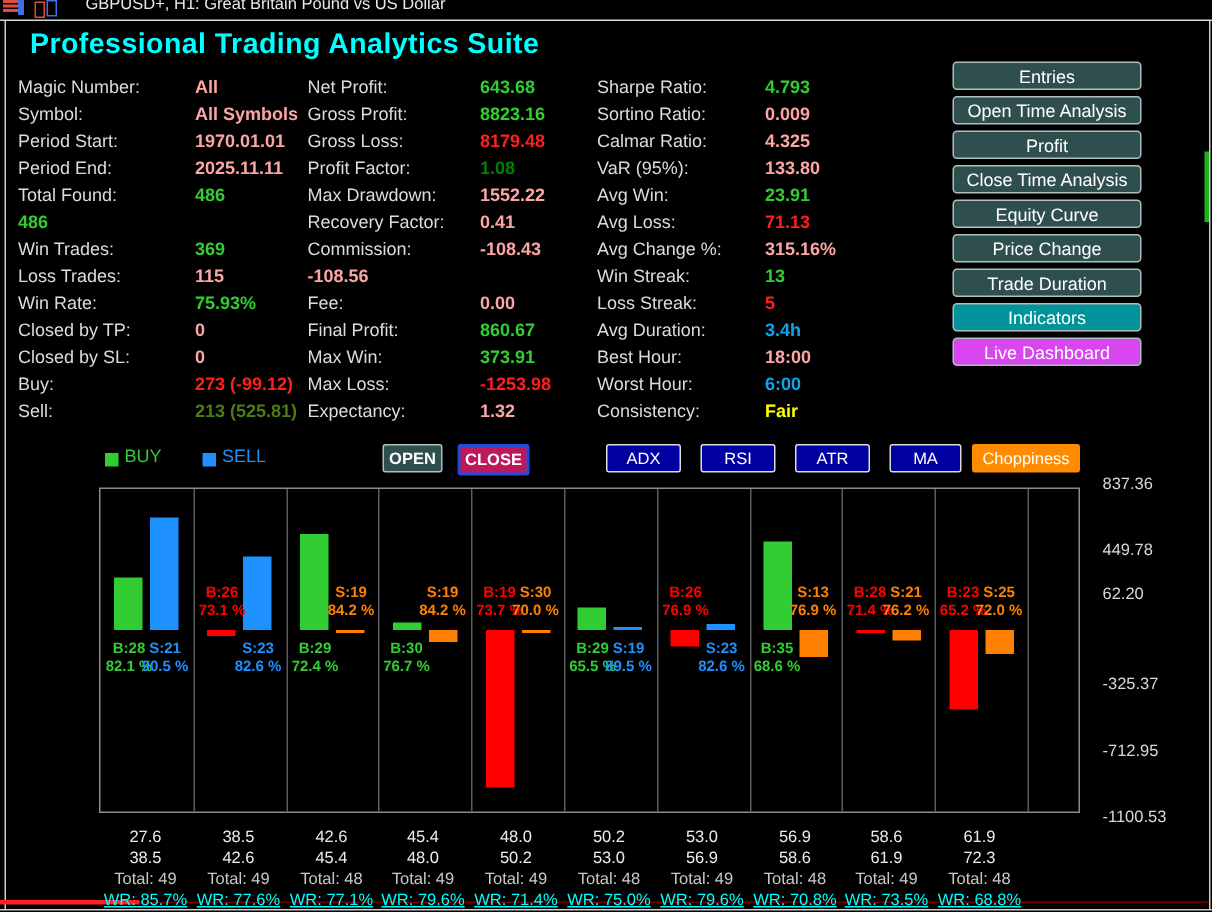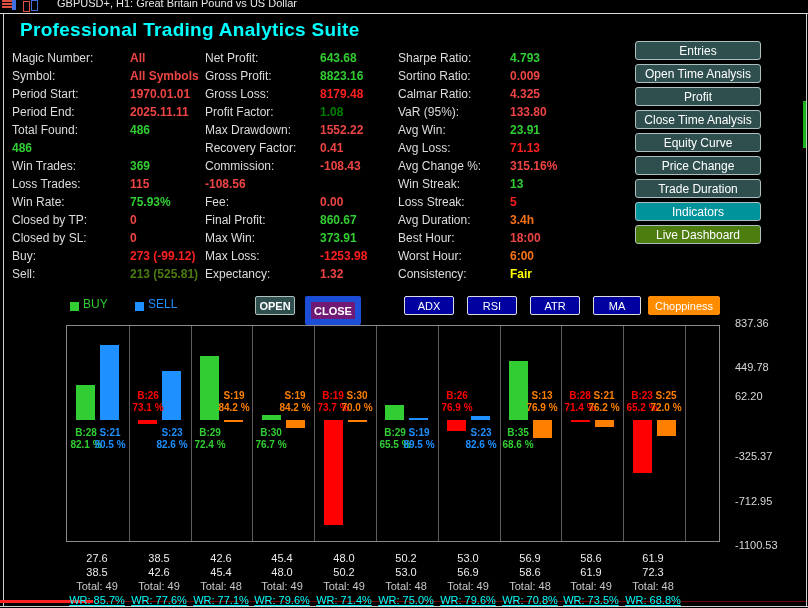--- a/index.html
+++ b/index.html
@@ -22,36 +22,36 @@
   .bottom-border{position:absolute;left:0;top:606px;width:808px;height:1px;background:#cfcfcf;}
   .scroll-line{position:absolute;left:0;top:601px;width:806px;height:1px;background:#6e0000;}
   .scroll-thumb{position:absolute;left:0;top:600px;width:93px;height:3px;background:#ff2222;}
   
   .main-title{position:absolute;left:20px;top:19px;font-size:19px;font-weight:bold;color:#00ffff;letter-spacing:.3px;}
   
   .stats-col{position:absolute;top:49px;font-size:12px;}
   .stat-row{display:flex;height:18px;line-height:18px;white-space:nowrap;}
   .stat-label{color:#dcdcdc;}
   .stat-value{font-weight:bold;}
-  .v-cyan{color:#ef4444;}  .v-green{color:#32cd32;} .v-dgreen{color:#008000;}
-  .v-red{color:#ff1f1f;}   .v-blue{color:#4d7c0f;} .v-sgreen{color:#f97316;}
+  .v-cyan{color:#fca5a5;}  .v-green{color:#32cd32;} .v-dgreen{color:#008000;}
+  .v-red{color:#ff1f1f;}   .v-blue{color:#4d7c0f;} .v-sgreen{color:#0ea5e9;}
   .v-yellow{color:#ffff00;}
   
   .nav-btn{position:absolute;left:635px;width:124px;height:17px;background:#2f4f4f;
            border:1px solid #aebfbf;border-radius:3px;color:#fff;font-size:12px;
            display:flex;align-items:center;justify-content:center;cursor:pointer;white-space:nowrap;}
   .nav-btn.active{background:#00939b;}
-  .nav-btn.green{background:#4d7c0f;}
+  .nav-btn.green{background:#d946ef;}
   
   .legend-sq{position:absolute;width:9px;height:9px;top:302px;}
   .legend-txt{position:absolute;top:297px;font-size:12px;font-weight:normal;}
   .mini-btn{position:absolute;top:296px;height:17px;border-radius:2px;color:#fff;font-size:11px;
             display:flex;align-items:center;justify-content:center;cursor:pointer;font-weight:bold;}
   .mini-btn.default{background:#2f4f4f;border:1px solid #aebfbf;}
-  .mini-btn.green{background:#701a75;border:6px solid #1d4ed8;}
+  .mini-btn.green{background:#be185d;border:2px solid #1d4ed8;}
   .mini-btn.navy{background:#0000a0;border:1px solid #dcdcdc;font-weight:normal;}
   .mini-btn.orange{background:#ff8c00;border:1px solid #ff8c00;font-weight:normal;}
   
   .chart-plot{position:absolute;left:66px;top:325px;width:652px;height:215px;border:1px solid #8a8a8a;}
   .gridline{position:absolute;top:0;bottom:0;width:1px;background:#5c5c5c;}
   .bar{position:absolute;}
   .bar-label{position:absolute;width:52px;text-align:center;font-size:10px;font-weight:bold;line-height:12px;white-space:nowrap;}
   .y-tick{position:absolute;left:735px;color:#d8d8d8;font-size:11px;transform:translateY(-50%);}
   .x-col{position:absolute;top:551px;width:70px;text-align:center;font-size:11px;line-height:14px;}
   .x-lo,.x-hi{color:#ececec;}

